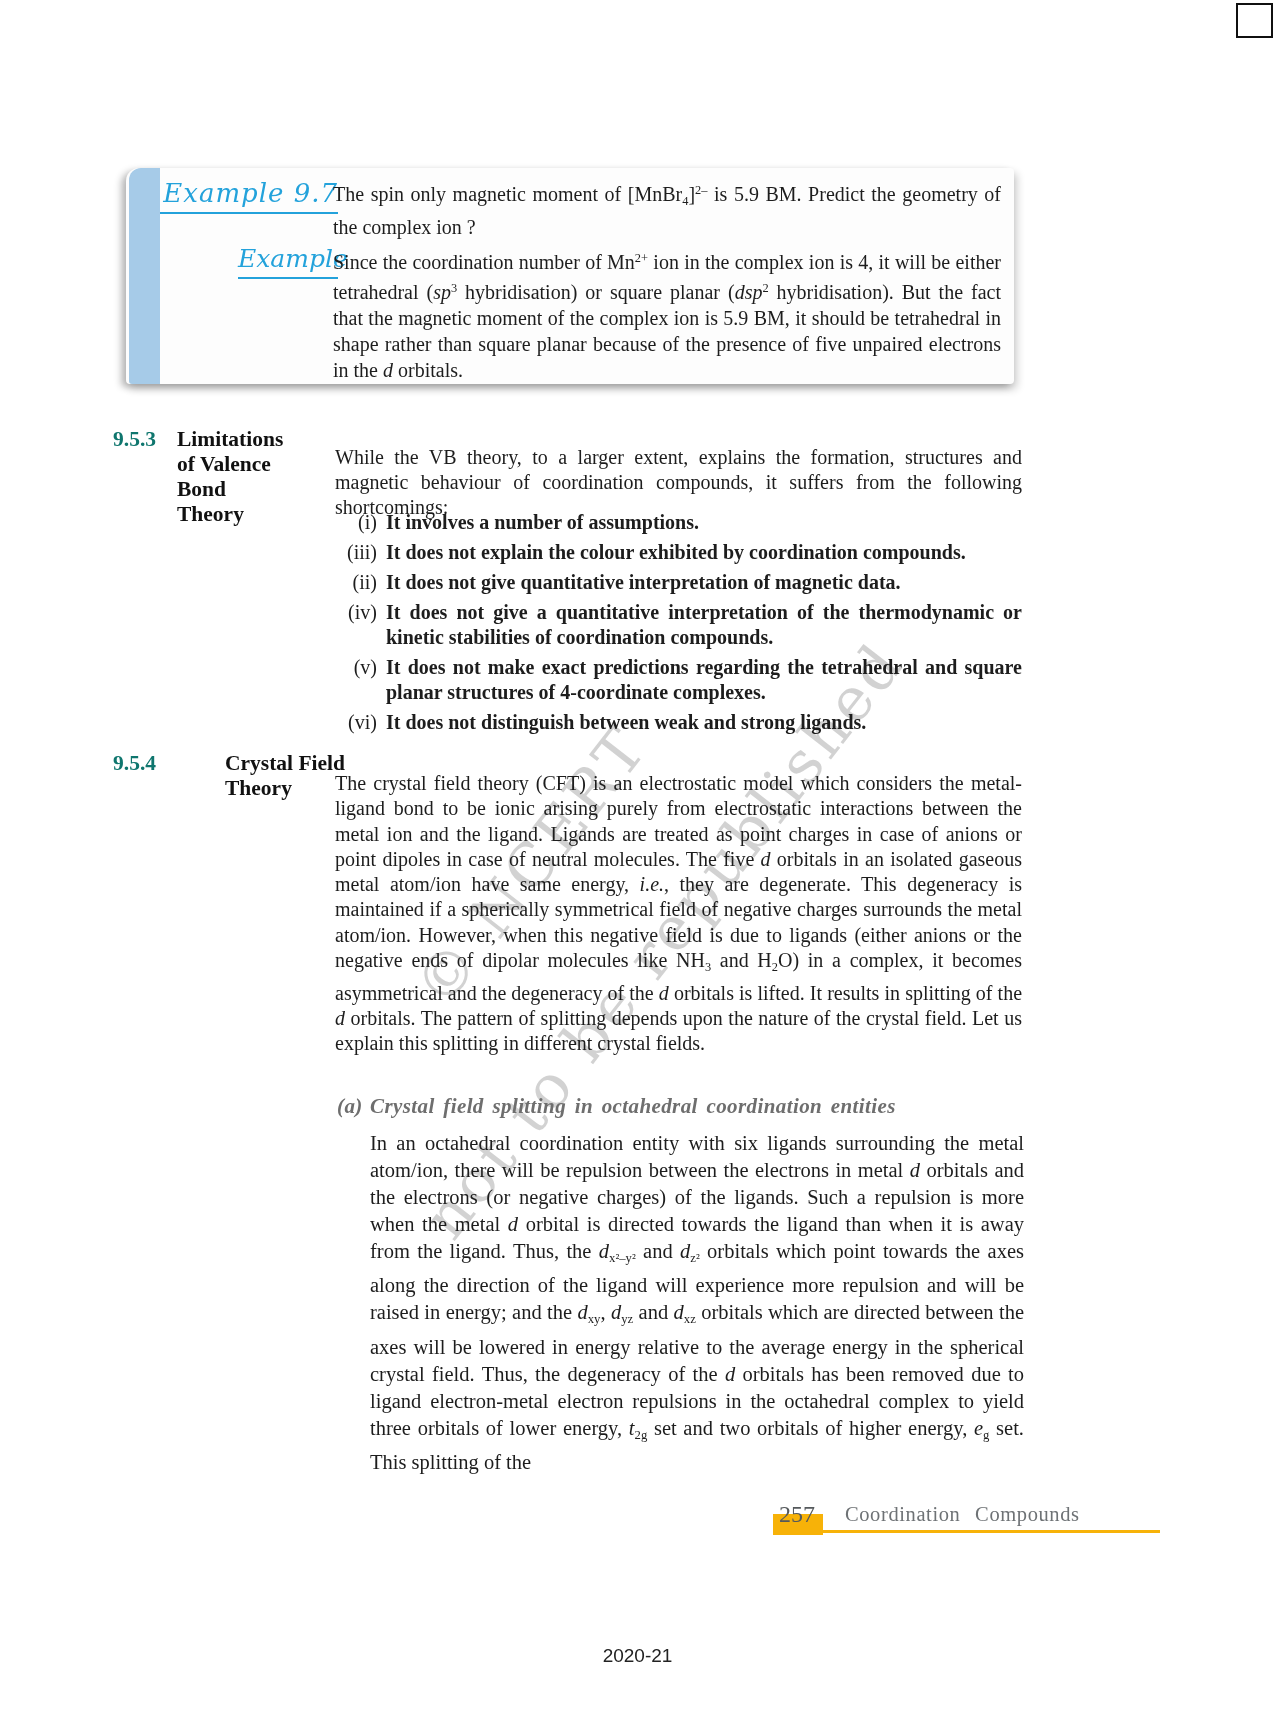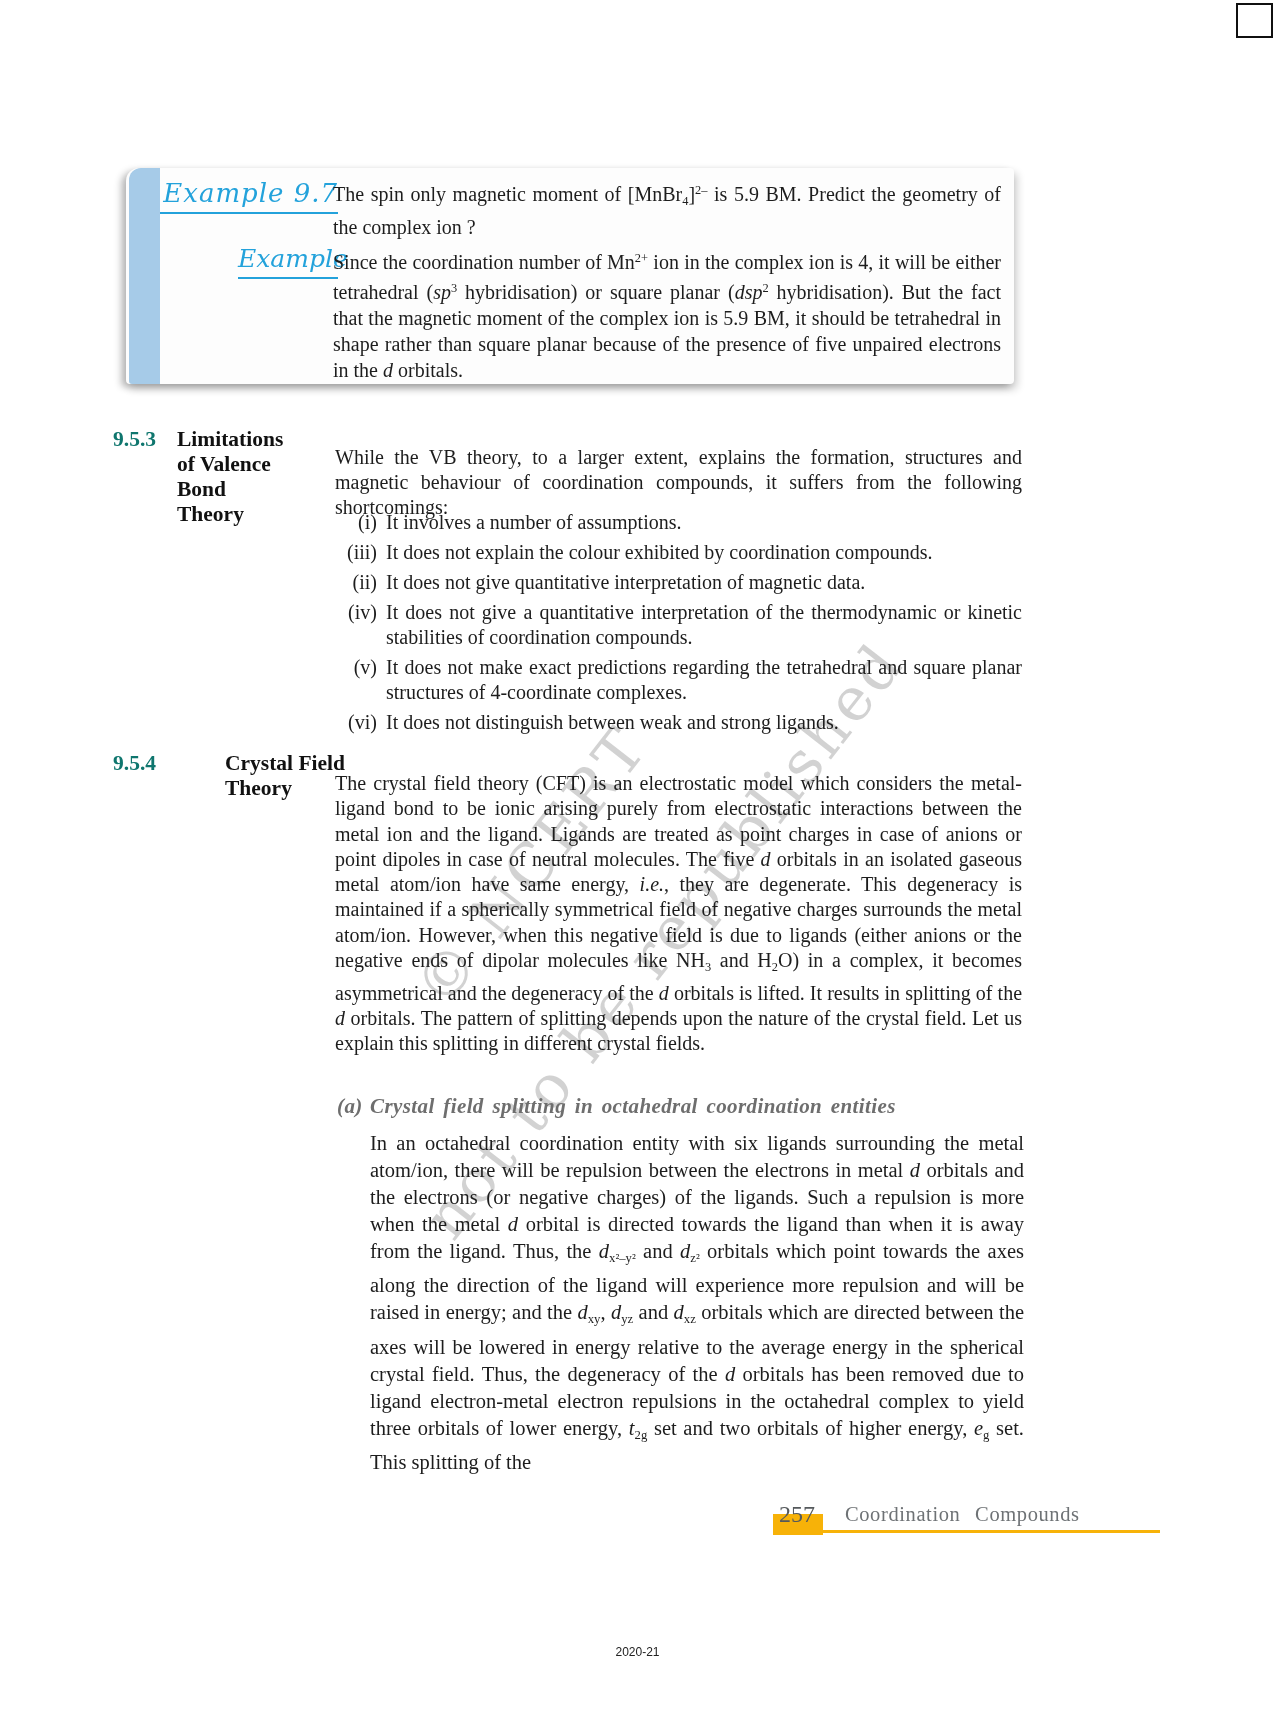--- a/index.html
+++ b/index.html
@@ -37,21 +37,21 @@
   .sec-num{color:#0f766e;width:64px;flex:none;}
   .sec-953{top:427px;}
   .sec-954{top:751px;gap:48px;}
   
   .main-col{position:absolute;left:335px;width:687px;z-index:1;
     font-size:20px;line-height:25px;}
   .intro-953{top:425px;text-align:justify;}
   .list-953{top:510px;}
   .vb-item{display:flex;margin-bottom:5px;}
   .vb-item .num{width:42px;flex:none;text-align:right;margin-right:9px;}
-  .vb-item .txt{flex:1;text-align:justify;}
+  .vb-item .txt{flex:1;text-align:justify;font-weight:bold;}
   .body-954{top:751px;text-align:justify;line-height:25.3px;}
   
   .sub-a{position:absolute;left:337px;top:1094px;width:687px;z-index:1;}
   .sub-a-head{display:flex;color:#6e6e6e;font-weight:bold;font-style:italic;
     font-size:21px;line-height:25px;letter-spacing:0.4px;word-spacing:3px;}
   .sub-a-head .a-lbl{width:33px;flex:none;font-style:italic;}
   .sub-a-body{margin:11px 0 0 33px;text-align:justify;
     font-size:20.5px;line-height:27px;}
   sub,sup{font-size:0.62em;}
   sub{vertical-align:-0.35em;}
@@ -59,21 +59,21 @@
   
   .pg-badge{position:absolute;left:773px;top:1514px;width:50px;height:21px;
     background:#f7b208;z-index:1;}
   .pg-num{position:absolute;left:768px;top:1501px;width:58px;text-align:center;
     font-size:24px;color:#55595c;z-index:2;}
   .pg-rule{position:absolute;left:823px;top:1530px;width:337px;height:3px;
     background:#f7b208;z-index:1;}
   .chapter-title{position:absolute;left:845px;top:1503px;z-index:1;
     font-size:20.5px;color:#6e7275;letter-spacing:0.6px;word-spacing:9px;white-space:nowrap;}
   .edition-year{position:absolute;left:0;top:1645px;width:100%;text-align:center;
-    font-family:"Liberation Sans",sans-serif;font-size:12px;color:#222;z-index:1;}
+    font-family:"Liberation Sans",sans-serif;font-size:19px;color:#222;z-index:1;}
   i{font-style:italic;}
 </style>
 </head>
 <body>
 
 <div class="corner-square"></div>
 
 <div class="watermark">
   <div>© NCERT</div>
   <div>not to be republished</div>

